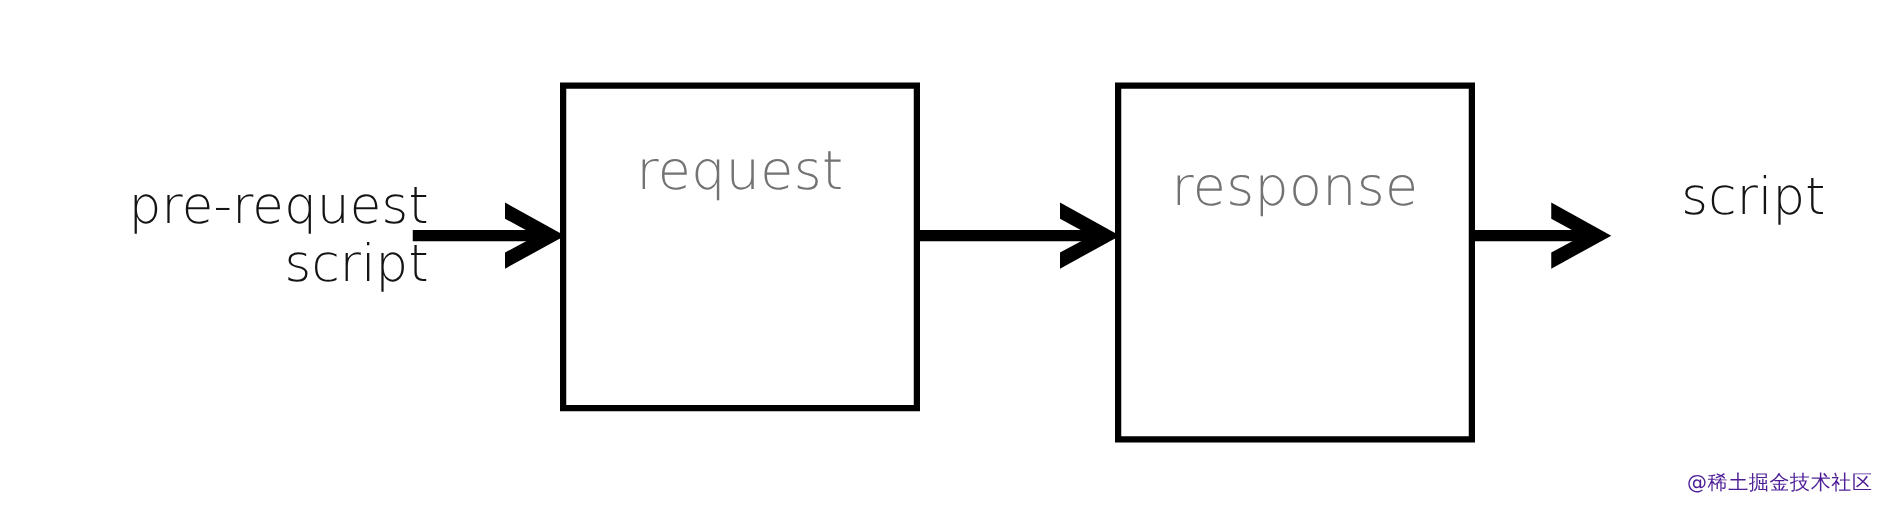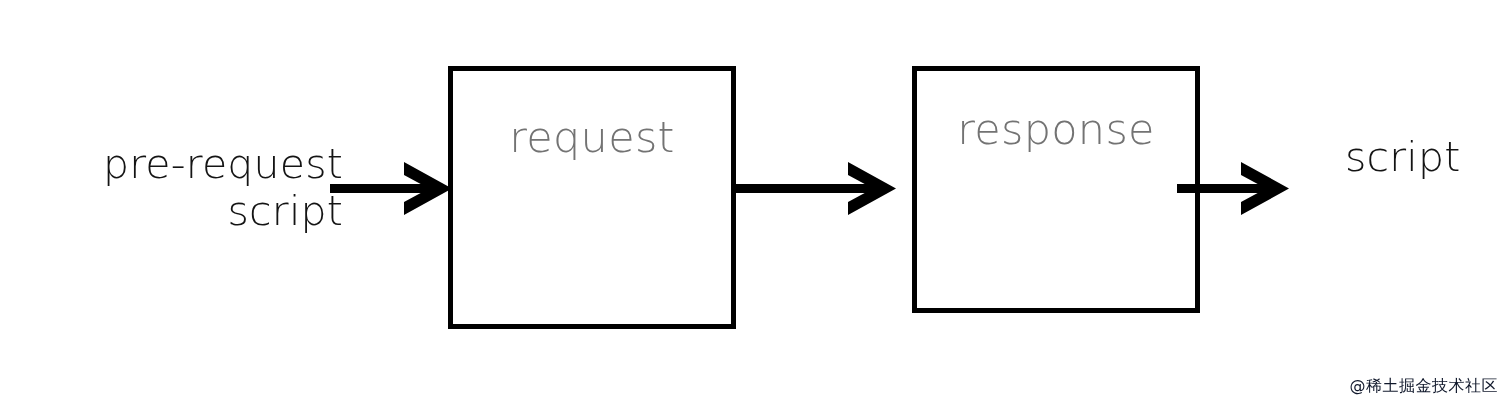--- a/index.html
+++ b/index.html
@@ -48,21 +48,21 @@
   .proc-box {
     position: absolute;
     box-sizing: border-box;
     background: #ffffff;
     border: 5px solid #000000;
     display: flex;
     align-items: center;
     justify-content: center;
   }
   #box-request  { left: 448px; top: 66px; width: 288px; height: 263px; }
-  #box-response { left: 892px; top: 66px; width: 288px; height: 247px; margin-left: 20px; }
+  #box-response { left: 892px; top: 66px; width: 288px; height: 288px; }
   .proc-box .box-label {
     font-size: 43px;
     line-height: 43px;
     font-weight: 300;
     color: #737373;
     letter-spacing: 0.3px;
     position: relative;
     top: -60px;
     white-space: nowrap;
   }
@@ -78,21 +78,21 @@
   #arrow-3 { left: 1177px; width: 112px; }
   .arrow svg { display: block; width: 100%; height: 100%; }
 
   
   #watermark {
     position: absolute;
     right: 14px;
     bottom: 10px;
     font-size: 16px;
     line-height: 20px;
-    color: #0f172a;
+    color: #4c1d95;
     letter-spacing: 0.5px;
     white-space: nowrap;
     font-family: "DejaVu Sans", sans-serif;
   }
 </style>
 </head>
 <body>
 
 <div id="canvas">
 

